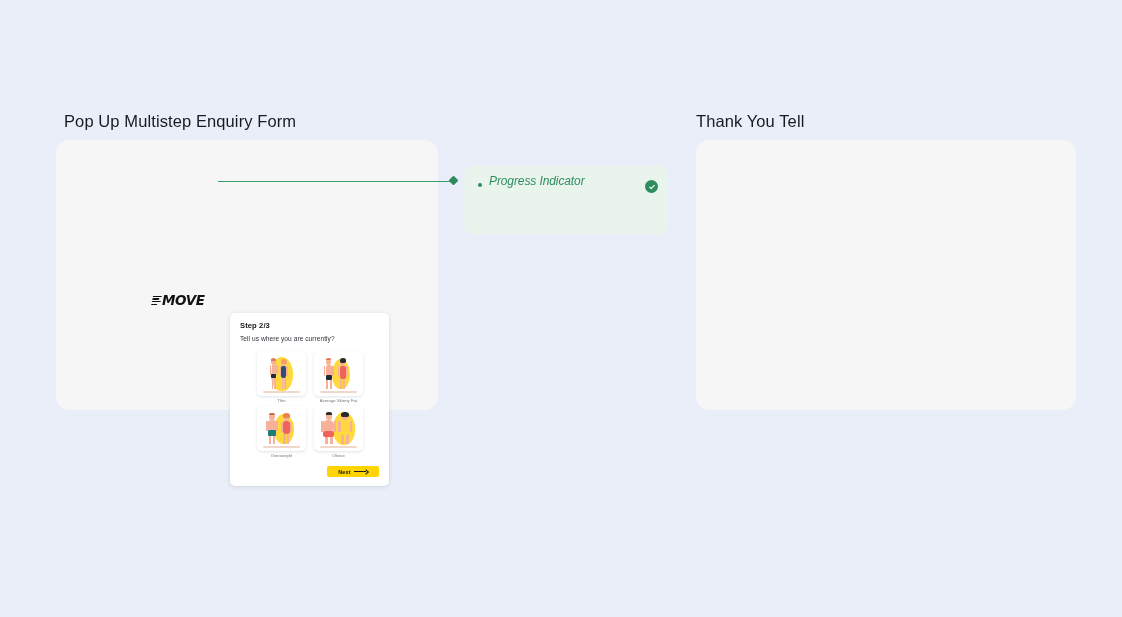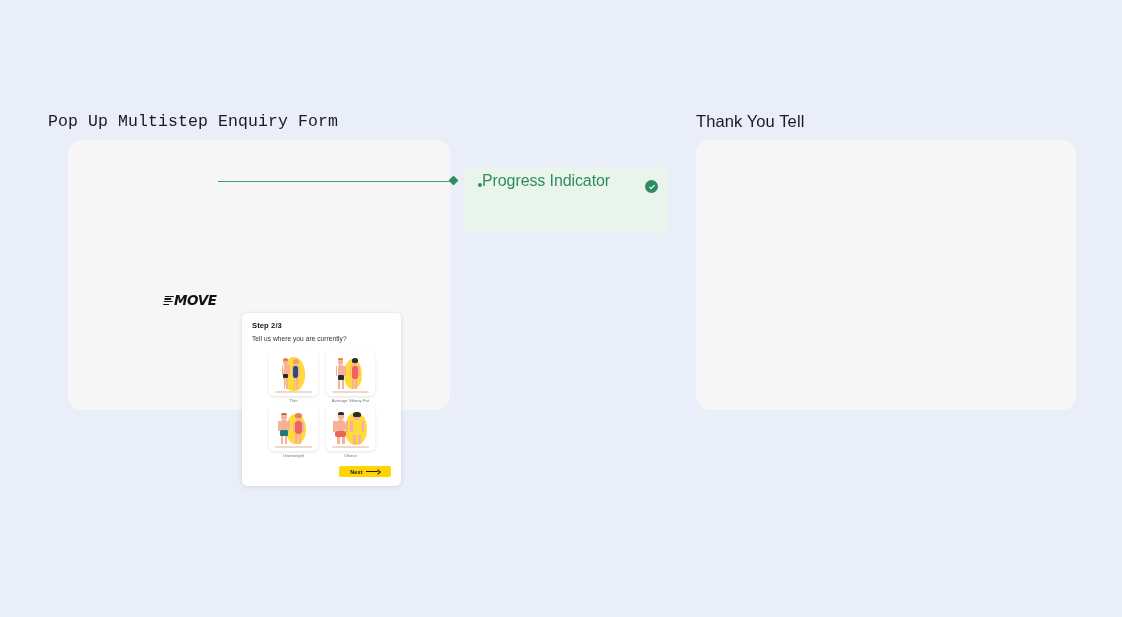--- a/index.html
+++ b/index.html
@@ -20,30 +20,30 @@
 
   
   .section-title {
     position: absolute;
     font-size: 16.5px;
     font-weight: 400;
     color: #181b20;
     letter-spacing: .1px;
     white-space: nowrap;
   }
-  #title-left  { left: 48px;  top: 112px; font-family: Liberation Mono, monospace; }
+  #title-left  { left: 64px;  top: 112px; }
   #title-right { left: 696px; top: 112px; }
 
   
   .panel {
     position: absolute;
     background: #f6f6f6;
     border-radius: 14px;
   }
-  #panel-left  { left: 68px;  top: 140px; width: 382px; height: 270px; }
+  #panel-left  { left: 56px;  top: 140px; width: 382px; height: 270px; }
   #panel-right { left: 696px; top: 140px; width: 380px; height: 270px; }
 
   
   .logo {
     position: absolute;
     display: flex;
     align-items: center;
     gap: 0px;
     font-style: italic;
     font-weight: bold;
@@ -227,26 +227,27 @@
   #callout-bullet {
     position: absolute;
     left: 14px;
     top: 17px;
     width: 4px;
     height: 4px;
     border-radius: 50%;
     background: #2f8c5d;
   }
   #callout-title {
-    font-size: 16px;
+    font-size: 12px;
     font-weight: 400;
     color: #2f8c5d;
-    margin-left: 4px;
+    margin-left: 11px;
     line-height: 14px;
     letter-spacing: -.1px;
+    font-style: italic;
   }
   #callout-body {
     font-size: 9px;
     color: #479a72;
     margin-left: 11px;
     margin-top: 2px;
     line-height: 11.5px;
     letter-spacing: -.05px;
   }
   #callout-check {

